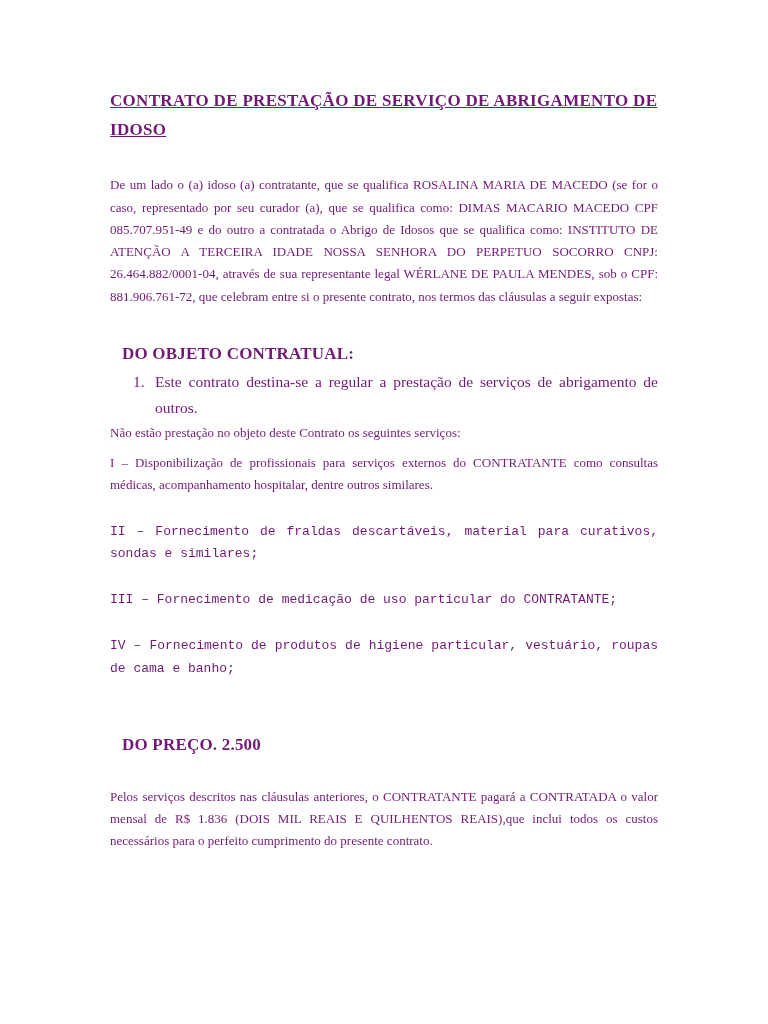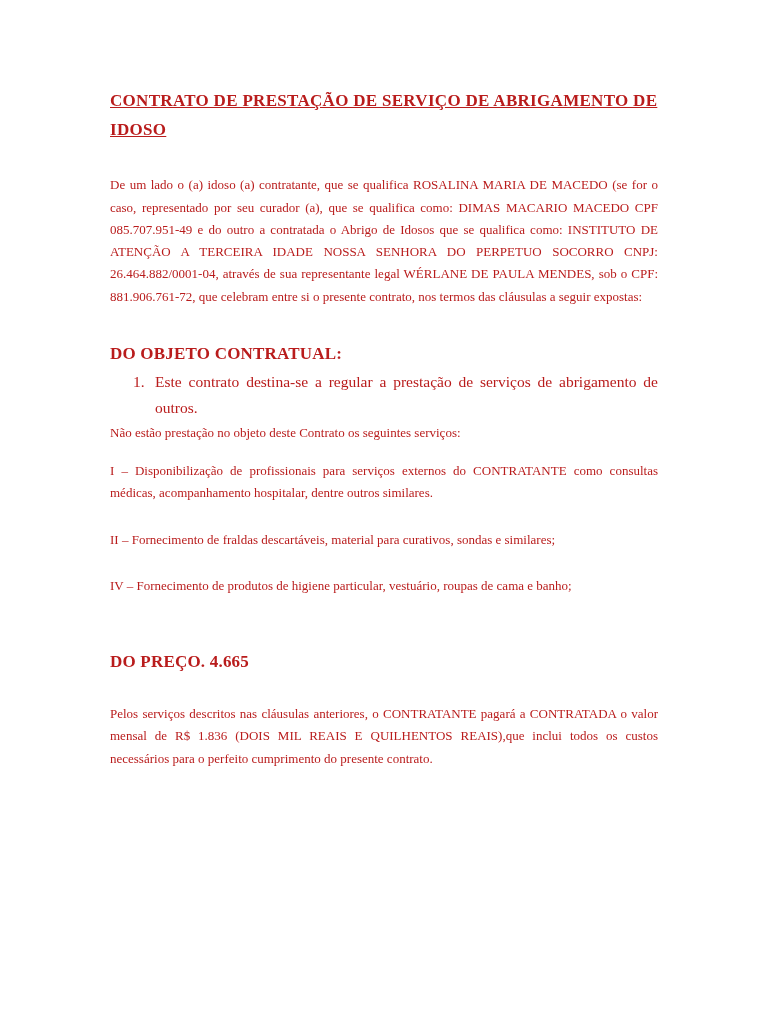--- a/index.html
+++ b/index.html
@@ -5,21 +5,21 @@
   html, body {
     margin: 0;
     padding: 0;
     background: #ffffff;
   }
   .page {
     position: relative;
     width: 768px;
     height: 1024px;
     background: #ffffff;
-    color: #b91c1c;
+    color: #701a75;
     font-family: "Liberation Serif", serif;
     box-sizing: border-box;
     padding: 86px 110px 0 110px;
     overflow: hidden;
   }
   .title {
     font-size: 17px;
     font-weight: bold;
     text-decoration: underline;
     line-height: 1.72;
@@ -32,42 +32,43 @@
     text-align: justify;
     margin: 0;
   }
   .intro {
     margin-bottom: 32px;
   }
   .heading {
     font-size: 17px;
     font-weight: bold;
     line-height: 1.6;
-    margin: 0 0 2px 0;
+    margin: 0 0 2px 12px;
     letter-spacing: 0.2px;
   }
   .list-item {
     display: flex;
     padding-left: 23px;
     font-size: 15.5px;
     line-height: 1.71;
   }
   .list-num {
     width: 22px;
     flex-shrink: 0;
   }
   .list-text {
     flex: 1;
     text-align: justify;
   }
   .clause {
-    margin-top: 16px;
+    margin-top: 8px;
   }
   .spaced {
     margin-top: 24px;
+    font-family: Liberation Mono, monospace;
   }
   .preco-heading {
     margin-top: 51px;
     margin-bottom: 28px;
   }
 </style>
 </head>
 <body>
 
 <div class="page">
@@ -82,20 +83,21 @@
     <span class="list-num">1.</span>
     <span class="list-text">Este contrato destina-se a regular a prestação de serviços de abrigamento de outros.</span>
   </div>
 
   <p class="para">Não estão prestação no objeto deste Contrato os seguintes serviços:</p>
 
   <p class="para clause">I – Disponibilização de profissionais para serviços externos do CONTRATANTE como consultas médicas, acompanhamento hospitalar, dentre outros similares.</p>
 
   <p class="para clause spaced">II – Fornecimento de fraldas descartáveis, material para curativos, sondas e similares;</p>
 
+  <p class="para clause spaced">III – Fornecimento de medicação de uso particular do CONTRATANTE;</p>
 
   <p class="para clause spaced">IV – Fornecimento de produtos de higiene particular, vestuário, roupas de cama e banho;</p>
 
-  <h2 class="heading preco-heading">DO PREÇO. 4.665</h2>
+  <h2 class="heading preco-heading">DO PREÇO. 2.500</h2>
 
   <p class="para">Pelos serviços descritos nas cláusulas anteriores, o CONTRATANTE pagará a CONTRATADA o valor mensal de R$ 1.836 (DOIS MIL REAIS E QUILHENTOS REAIS),que inclui todos os custos necessários para o perfeito cumprimento do presente contrato.</p>
 
 </div>
 
 </body></html>

